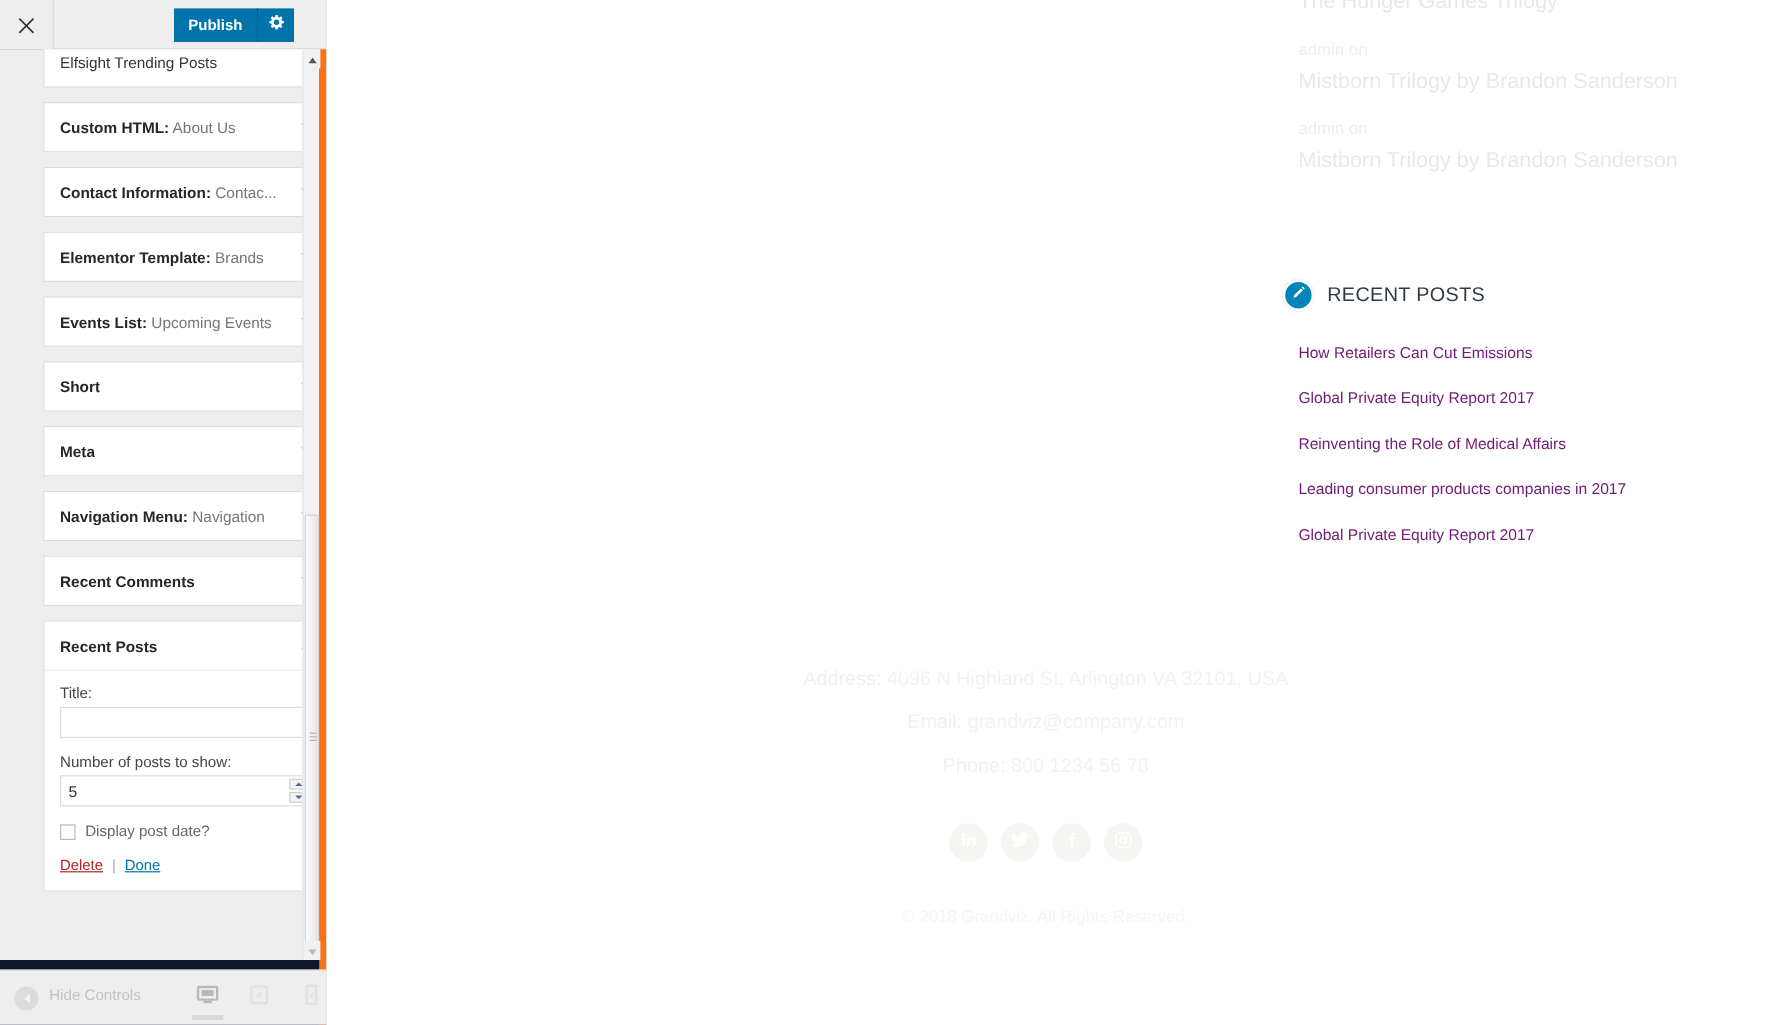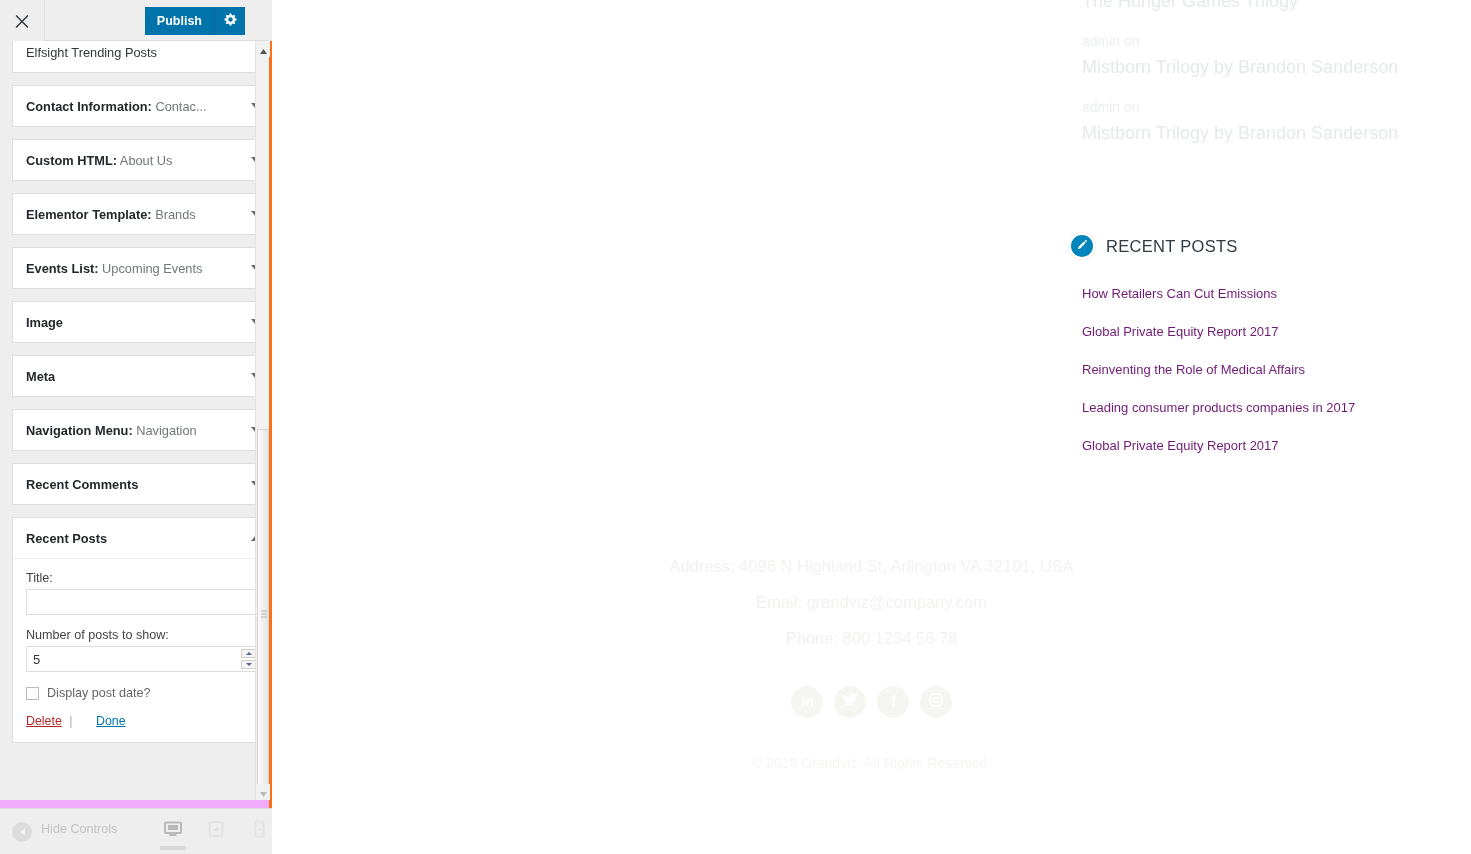--- a/index.html
+++ b/index.html
@@ -9,22 +9,22 @@
     overflow: hidden;
     font-family: "Liberation Sans", sans-serif;
     background: #ffffff;
   }
   #app { position: relative; width: 1471px; height: 854px; }
 
   
   #customizer {
     position: absolute; left: 0; top: 0;
     width: 272px; height: 854px;
-    background: #f0abfc;
-    border-right: 3px solid #f97316;
+    background: #0f172a;
+    border-right: 6px solid #f97316;
   }
   #cust-header {
     position: absolute; left: 0; top: 0;
     width: 272px; height: 41px;
     background: #eeeeee;
     border-bottom: 1px solid #dddddd;
   }
   #close-btn {
     position: absolute; left: 0; top: 0;
     width: 45px; height: 41px;
@@ -58,21 +58,21 @@
     cursor: pointer;
   }
 
   
   #widget-scroll {
     position: absolute; left: 0; top: 41px;
     width: 258px; height: 759px;
     background: #eeeeee;
     overflow: hidden;
   }
-  #widget-inner { position: absolute; left: 0; top: -10px; width: 286px; }
+  #widget-inner { position: absolute; left: 0; top: -10px; width: 286px; padding-left: 24px; }
 
   .widget-box {
     margin: 0 12px 12px 12px;
     background: #ffffff;
     border: 1px solid #dddddd;
   }
   .widget-top {
     position: relative;
     height: 40px;
     display: flex; align-items: center;
@@ -151,21 +151,21 @@
     width: 13px; height: 13px;
     border: 1px solid #bbb;
     background: #fcfcfc;
     margin-right: 8px;
     cursor: pointer;
   }
   .check-label { font-size: 12.6px; color: #666; }
 
   .links-row { margin-top: 14px; font-size: 12.4px; color: #888; }
   .link-delete { color: #b52727; text-decoration: underline; cursor: pointer; }
-  .link-done { color: #0073aa; text-decoration: underline; cursor: pointer; margin-left: 16px; }
+  .link-done { color: #0073aa; text-decoration: underline; cursor: pointer; }
   .links-sep { padding: 0 4px; color: #aaa; }
 
   
   #sb-track {
     position: absolute; right: 0; top: 41px;
     width: 14px; height: 759px;
     background: #f1f1f1;
     border-left: 1px solid #e3e3e3;
   }
   .sb-arrow {
@@ -307,40 +307,40 @@
 
         <div class="widget-box">
           <div class="widget-top">
             <span class="widget-title">Elfsight Trending Posts</span>
           </div>
         </div>
 
         <div class="widget-box">
           <div class="widget-top">
             <span class="widget-title">
+              <b>Custom HTML:</b>
+              <span class="inst">About Us</span>
+            </span>
+            <span class="widget-arrow"></span>
+          </div>
+        </div>
+
+        <div class="widget-box">
+          <div class="widget-top">
+            <span class="widget-title">
               <b>Contact Information:</b>
               <span class="inst">Contac...</span>
             </span>
             <span class="widget-arrow"></span>
           </div>
         </div>
 
         <div class="widget-box">
           <div class="widget-top">
             <span class="widget-title">
-              <b>Custom HTML:</b>
-              <span class="inst">About Us</span>
-            </span>
-            <span class="widget-arrow"></span>
-          </div>
-        </div>
-
-        <div class="widget-box">
-          <div class="widget-top">
-            <span class="widget-title">
               <b>Elementor Template:</b>
               <span class="inst">Brands</span>
             </span>
             <span class="widget-arrow"></span>
           </div>
         </div>
 
         <div class="widget-box">
           <div class="widget-top">
             <span class="widget-title">
@@ -348,21 +348,21 @@
               <span class="inst">Upcoming Events</span>
             </span>
             <span class="widget-arrow"></span>
           </div>
         </div>
 
 
         <div class="widget-box">
           <div class="widget-top">
             <span class="widget-title">
-              <b>Image</b>
+              <b>Short</b>
             </span>
             <span class="widget-arrow"></span>
           </div>
         </div>
 
         <div class="widget-box">
           <div class="widget-top">
             <span class="widget-title">
               <b>Meta</b>
             </span>

